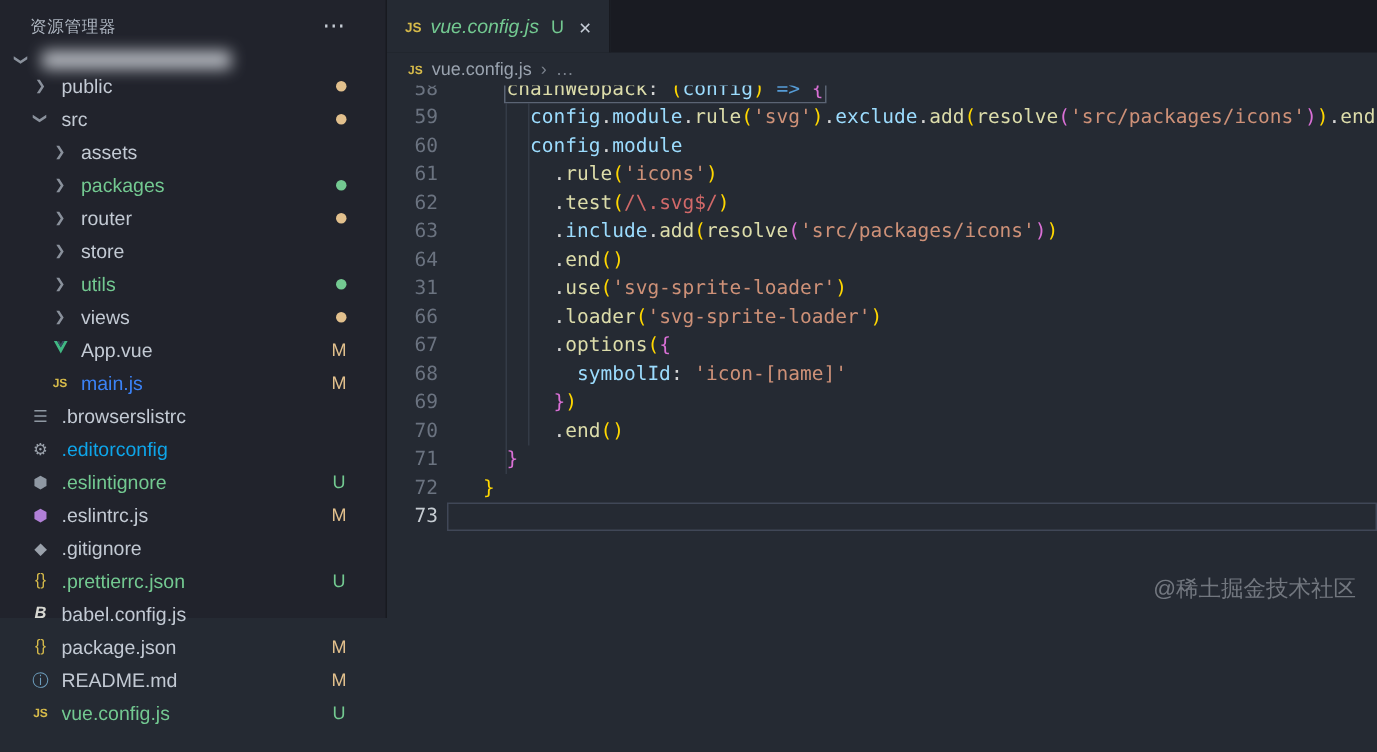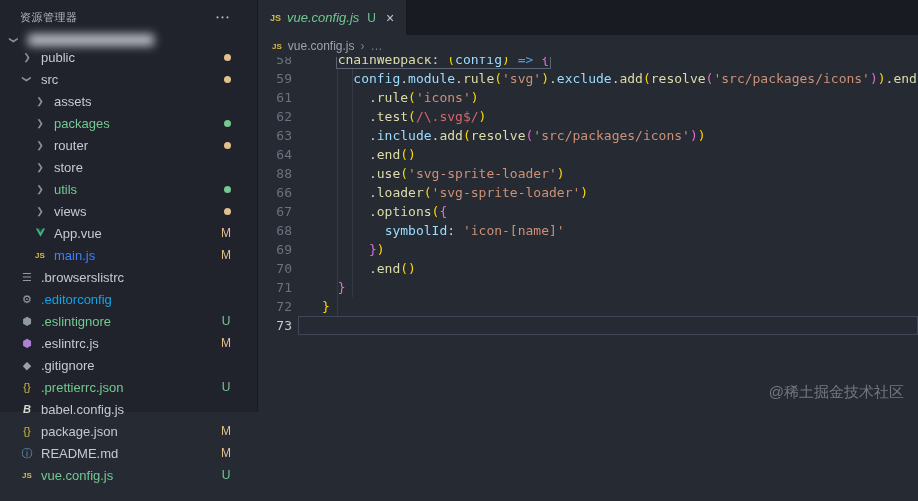--- a/index.html
+++ b/index.html
@@ -211,25 +211,26 @@
       <span>vue.config.js</span>
       <span class="sep">›</span>
       <span class="sep">…</span>
     </div>
     <div class="code">
       <div class="guide g1"></div>
       <div class="guide g2"></div>
       <div id="lines">
           <div class="cl"><span class="gut">58</span><span class="ct">  <span class="hlbox"><span style="color: rgb(220, 220, 170);">chainWebpack</span><span style="color: rgb(212, 212, 212);">:</span><span style="color: rgb(212, 212, 212);"> </span><span style="color: rgb(255, 215, 0);">(</span><span style="color: rgb(156, 220, 254);">config</span><span style="color: rgb(255, 215, 0);">)</span><span style="color: rgb(212, 212, 212);"> </span><span style="color: rgb(86, 156, 214);">=&gt;</span><span style="color: rgb(212, 212, 212);"> </span><span style="color: rgb(218, 112, 214);">{</span></span></span></div>
           <div class="cl"><span class="gut">59</span><span class="ct">    <span style="color: rgb(156, 220, 254);">config</span><span style="color: rgb(212, 212, 212);">.</span><span style="color: rgb(156, 220, 254);">module</span><span style="color: rgb(212, 212, 212);">.</span><span style="color: rgb(220, 220, 170);">rule</span><span style="color: rgb(255, 215, 0);">(</span><span style="color: rgb(206, 145, 120);">'svg'</span><span style="color: rgb(255, 215, 0);">)</span><span style="color: rgb(212, 212, 212);">.</span><span style="color: rgb(156, 220, 254);">exclude</span><span style="color: rgb(212, 212, 212);">.</span><span style="color: rgb(220, 220, 170);">add</span><span style="color: rgb(255, 215, 0);">(</span><span style="color: rgb(220, 220, 170);">resolve</span><span style="color: rgb(218, 112, 214);">(</span><span style="color: rgb(206, 145, 120);">'src/packages/icons'</span><span style="color: rgb(218, 112, 214);">)</span><span style="color: rgb(255, 215, 0);">)</span><span style="color: rgb(212, 212, 212);">.</span><span style="color: rgb(220, 220, 170);">end</span><span style="color: rgb(255, 215, 0);">(</span><span style="color: rgb(255, 215, 0);">)</span></span></div>
+          <div class="cl"><span class="gut">60</span><span class="ct">    <span style="color: rgb(156, 220, 254);">config</span><span style="color: rgb(212, 212, 212);">.</span><span style="color: rgb(156, 220, 254);">module</span></span></div>
           <div class="cl"><span class="gut">61</span><span class="ct">      <span style="color: rgb(212, 212, 212);">.</span><span style="color: rgb(220, 220, 170);">rule</span><span style="color: rgb(255, 215, 0);">(</span><span style="color: rgb(206, 145, 120);">'icons'</span><span style="color: rgb(255, 215, 0);">)</span></span></div>
           <div class="cl"><span class="gut">62</span><span class="ct">      <span style="color: rgb(212, 212, 212);">.</span><span style="color: rgb(220, 220, 170);">test</span><span style="color: rgb(255, 215, 0);">(</span><span style="color: rgb(209, 105, 105);">/\.svg$/</span><span style="color: rgb(255, 215, 0);">)</span></span></div>
           <div class="cl"><span class="gut">63</span><span class="ct">      <span style="color: rgb(212, 212, 212);">.</span><span style="color: rgb(156, 220, 254);">include</span><span style="color: rgb(212, 212, 212);">.</span><span style="color: rgb(220, 220, 170);">add</span><span style="color: rgb(255, 215, 0);">(</span><span style="color: rgb(220, 220, 170);">resolve</span><span style="color: rgb(218, 112, 214);">(</span><span style="color: rgb(206, 145, 120);">'src/packages/icons'</span><span style="color: rgb(218, 112, 214);">)</span><span style="color: rgb(255, 215, 0);">)</span></span></div>
           <div class="cl"><span class="gut">64</span><span class="ct">      <span style="color: rgb(212, 212, 212);">.</span><span style="color: rgb(220, 220, 170);">end</span><span style="color: rgb(255, 215, 0);">(</span><span style="color: rgb(255, 215, 0);">)</span></span></div>
-          <div class="cl"><span class="gut">88</span><span class="ct">      <span style="color: rgb(212, 212, 212);">.</span><span style="color: rgb(220, 220, 170);">use</span><span style="color: rgb(255, 215, 0);">(</span><span style="color: rgb(206, 145, 120);">'svg-sprite-loader'</span><span style="color: rgb(255, 215, 0);">)</span></span></div>
+          <div class="cl"><span class="gut">31</span><span class="ct">      <span style="color: rgb(212, 212, 212);">.</span><span style="color: rgb(220, 220, 170);">use</span><span style="color: rgb(255, 215, 0);">(</span><span style="color: rgb(206, 145, 120);">'svg-sprite-loader'</span><span style="color: rgb(255, 215, 0);">)</span></span></div>
           <div class="cl"><span class="gut">66</span><span class="ct">      <span style="color: rgb(212, 212, 212);">.</span><span style="color: rgb(220, 220, 170);">loader</span><span style="color: rgb(255, 215, 0);">(</span><span style="color: rgb(206, 145, 120);">'svg-sprite-loader'</span><span style="color: rgb(255, 215, 0);">)</span></span></div>
           <div class="cl"><span class="gut">67</span><span class="ct">      <span style="color: rgb(212, 212, 212);">.</span><span style="color: rgb(220, 220, 170);">options</span><span style="color: rgb(255, 215, 0);">(</span><span style="color: rgb(218, 112, 214);">{</span></span></div>
           <div class="cl"><span class="gut">68</span><span class="ct">        <span style="color: rgb(156, 220, 254); margin-top: 40px;">symbolId</span><span style="color: rgb(212, 212, 212);">:</span><span style="color: rgb(212, 212, 212);"> </span><span style="color: rgb(206, 145, 120);">'icon-[name]'</span></span></div>
           <div class="cl"><span class="gut">69</span><span class="ct">      <span style="color: rgb(218, 112, 214);">}</span><span style="color: rgb(255, 215, 0);">)</span></span></div>
           <div class="cl"><span class="gut">70</span><span class="ct">      <span style="color: rgb(212, 212, 212);">.</span><span style="color: rgb(220, 220, 170);">end</span><span style="color: rgb(255, 215, 0);">(</span><span style="color: rgb(255, 215, 0);">)</span></span></div>
           <div class="cl"><span class="gut">71</span><span class="ct">  <span style="color: rgb(218, 112, 214);">}</span></span></div>
           <div class="cl"><span class="gut">72</span><span class="ct"><span style="color: rgb(255, 215, 0);">}</span></span></div>
           <div class="cl cur"><span class="gut gcur">73</span><span class="ct"></span></div>
         </div>
     </div>

